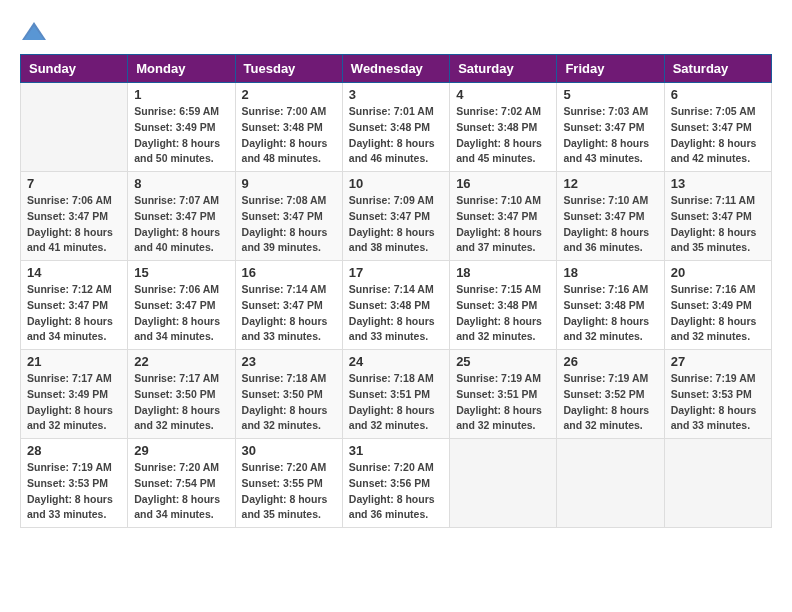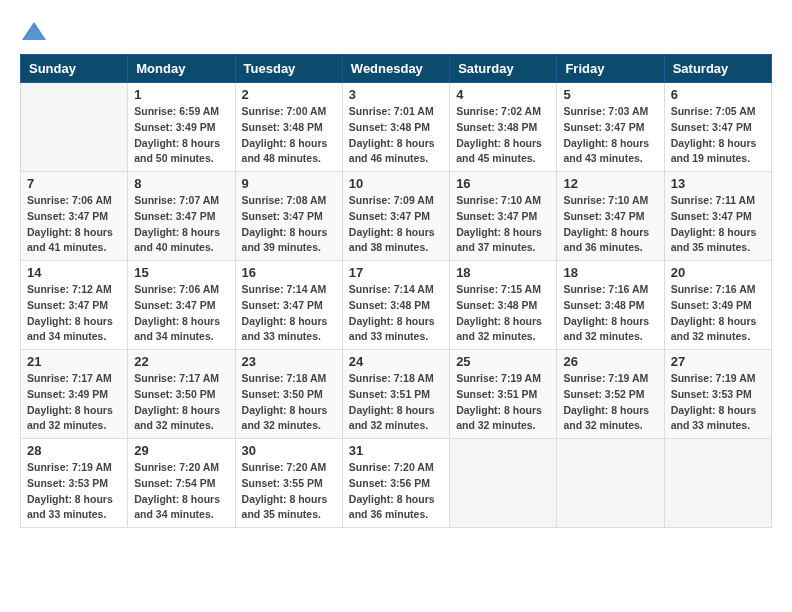--- a/index.html
+++ b/index.html
@@ -45,21 +45,21 @@
     .subtitle {
       font-size: 14px;
       color: #555;
     }
     .calendar {
       width: 100%;
       border-collapse: collapse;
       border: 1px solid #ccc;
     }
     .calendar th {
-      background-color: #0c4a6e;
+      background-color: #701a75;
       color: #fff;
       text-align: left;
       padding: 6px 8px;
       font-size: 13px;
       border: 1px solid #1a5a9a;
     }
     .calendar td {
       vertical-align: top;
       padding: 4px 6px;
       border: 1px solid #ddd;
@@ -162,21 +162,21 @@
           <div>Sunrise: 7:03 AM</div>
           <div>Sunset: 3:47 PM</div>
           <div>Daylight: 8 hours and 43 minutes.</div>
         </div>
         </td>
         <td>
           <span class="day-number">6</span>
         <div class="day-info">
           <div>Sunrise: 7:05 AM</div>
           <div>Sunset: 3:47 PM</div>
-          <div>Daylight: 8 hours and 19 minutes.</div>
+          <div>Daylight: 8 hours and 42 minutes.</div>
         </div>
         </td>
       </tr>
       <tr>
         <td>
           <span class="day-number">7</span>
         <div class="day-info">
           <div>Sunrise: 7:06 AM</div>
           <div>Sunset: 3:47 PM</div>
           <div>Daylight: 8 hours and 41 minutes.</div>

